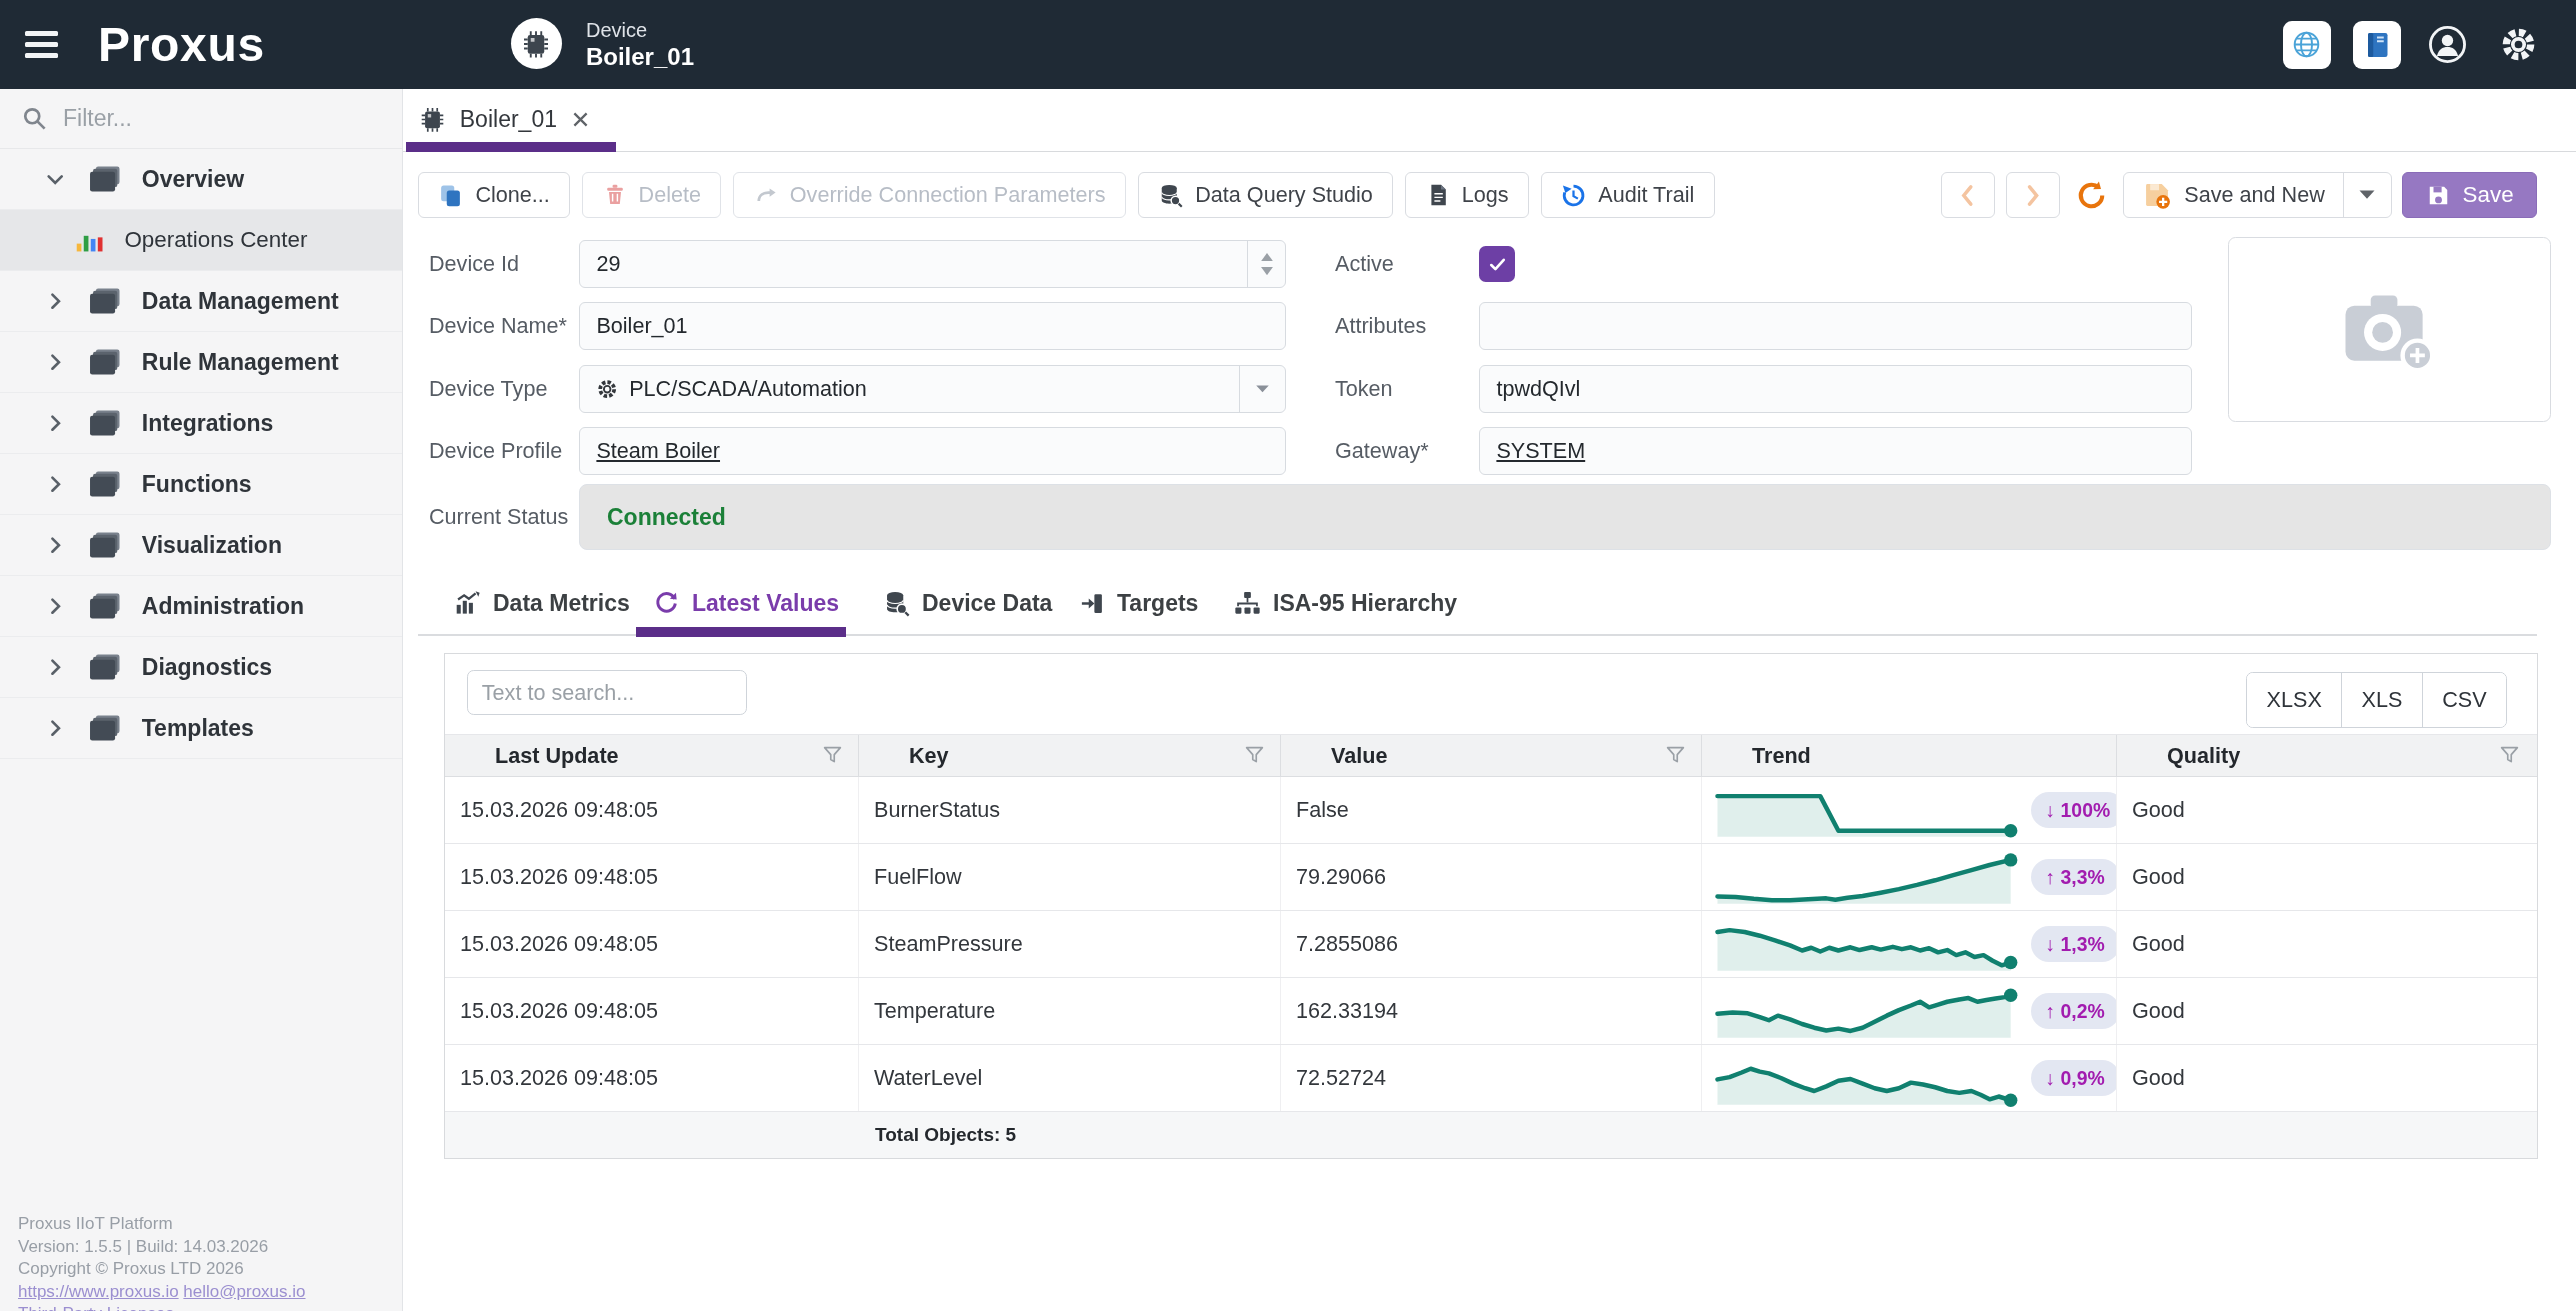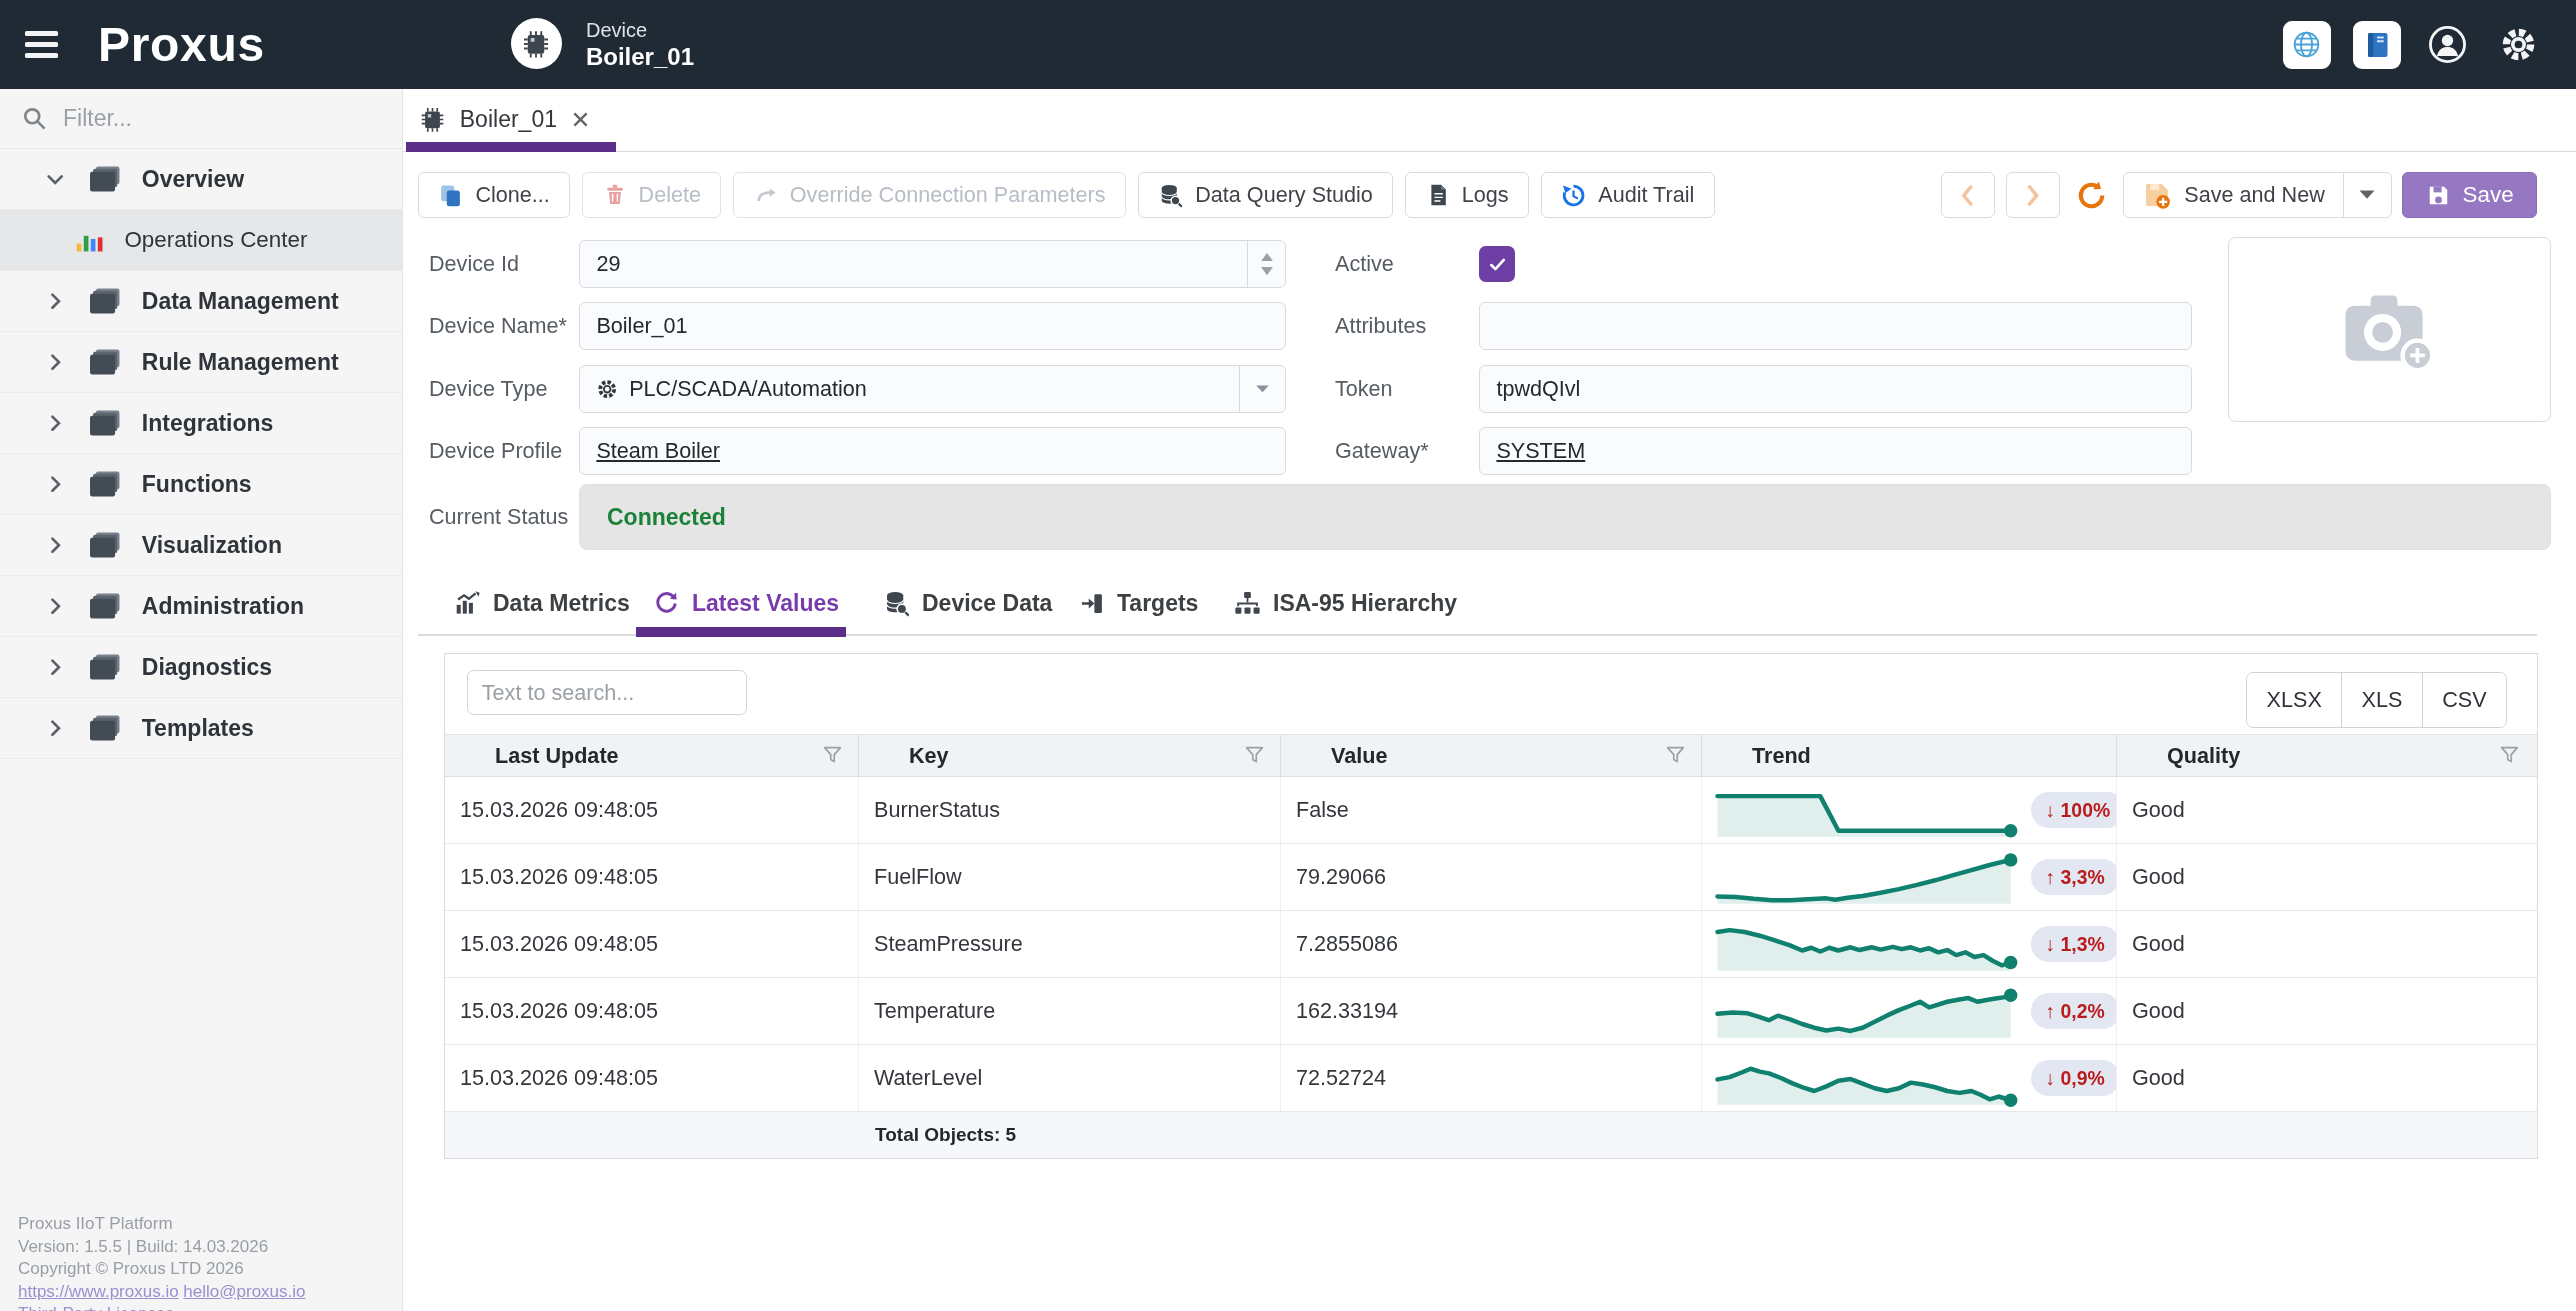--- a/index.html
+++ b/index.html
@@ -115,21 +115,21 @@
   .th { display:flex; align-items:center; padding:0 15px; font-size:21.6px; font-weight:700;
     color:#24282d; border-right:1.5px solid #dcdee1; cursor:pointer;margin-left:35px; }
   .th:last-child { border-right:none; }
   .th .funnel { margin-left:auto; }
   .tbl-row { height:67px; border-bottom:1.5px solid #e6e7ea; background:#fff; cursor:pointer; }
   .td { display:flex; align-items:center; padding:0 15px; font-size:21.6px; color:#33373c;
     border-right:1.5px solid #efeff1; overflow:hidden; }
   .td:last-child { border-right:none; }
   .td-trend { padding:0 10.4px 0 7.5px; }
   .spark-svg { width:321px; height:66px; }
-  .badge { margin-left:auto; background:#e3e7f2; color:#b91c1c; font-size:19.4px; font-weight:700;
+  .badge { margin-left:auto; background:#e3e7f2; color:#a21caf; font-size:19.4px; font-weight:700;
     padding:6.7px 15px; border-radius:19.4px; white-space:nowrap; }
   .tbl-footer { height:46px; background:#f6f7f8; display:flex; align-items:center; }
   .total-label { padding-left:430px; font-size:19px; font-weight:700; color:#24282d; }
 </style>
 </head>
 <body>
 
 <div class="app">
 
   <div class="topbar">

